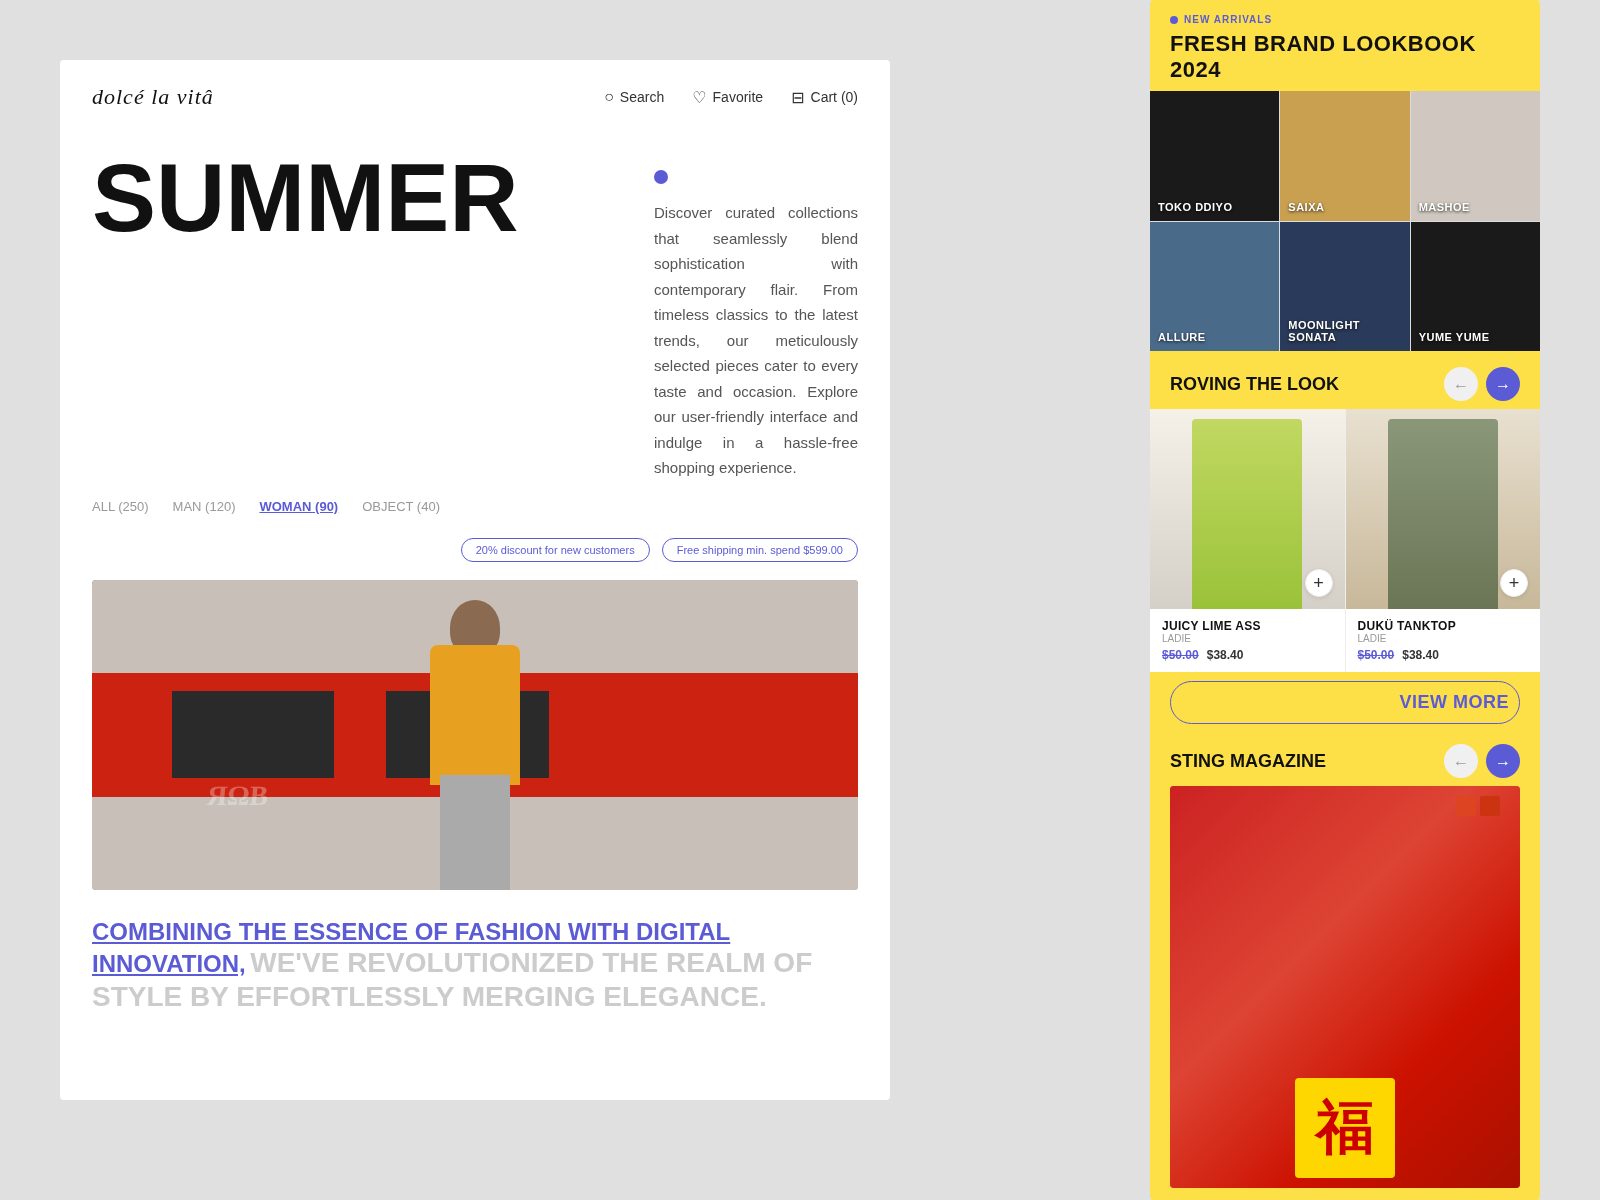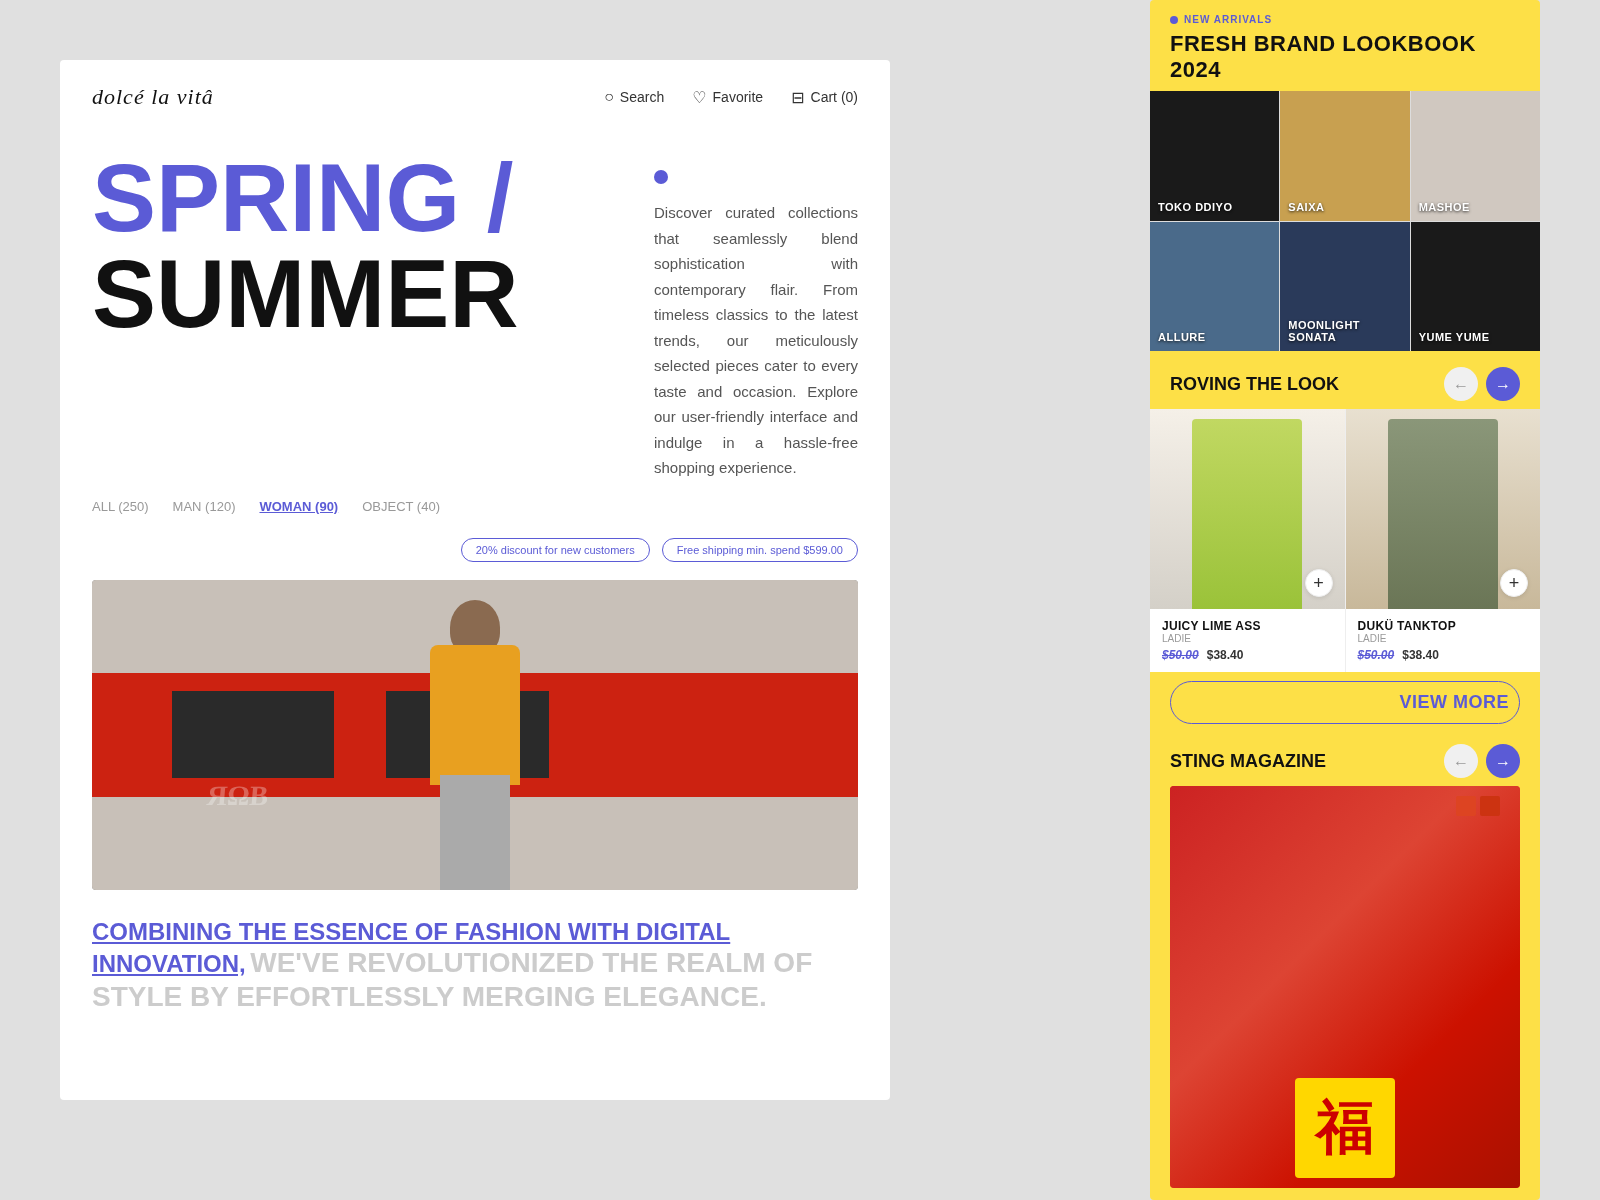--- a/index.html
+++ b/index.html
@@ -328,21 +328,20 @@
     .product-prices {
       display: flex;
       gap: 8px;
       align-items: center;
     }
     .price-old {
       font-size: 12px;
       font-weight: 700;
       color: #5b5bd6;
       text-decoration: line-through;
-      font-style: italic;
     }
     .price-new {
       font-size: 12px;
       font-weight: 700;
       color: #333;
     }
 
     
     .view-more-btn {
       margin: 8px 20px;
@@ -485,21 +484,20 @@
       </div>
       <div class="nav-item">
         <span class="nav-icon">⊟</span>
         <span>Cart (0)</span>
       </div>
     </div>
   </div>
 
   <div class="hero">
     <div class="hero-title">
-      <span class="spring">SPRING /</span>
       <span class="summer">SUMMER</span>
     </div>
     <div class="hero-right">
       <div class="dot"></div>
       <p class="hero-desc">Discover curated collections that seamlessly blend sophistication with contemporary flair. From timeless classics to the latest trends, our meticulously selected pieces cater to every taste and occasion. Explore our user-friendly interface and indulge in a hassle-free shopping experience.</p>
     </div>
   </div>
 
   <div class="filter-bar">
     <span class="filter-item">ALL (250)</span>

